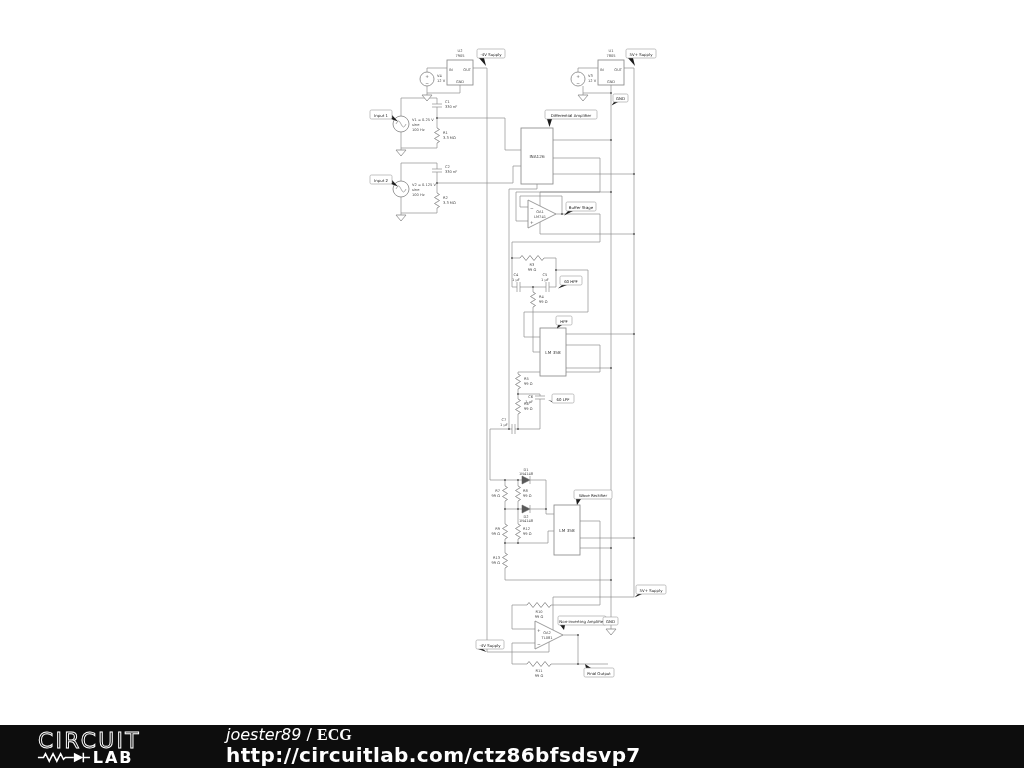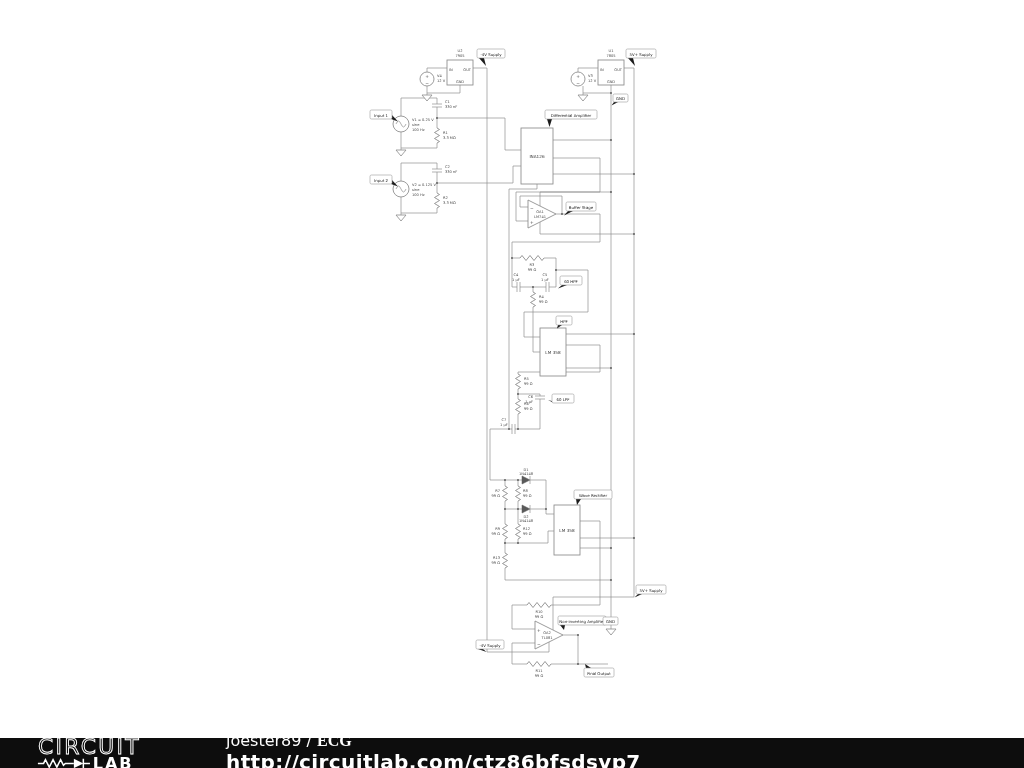--- a/index.html
+++ b/index.html
@@ -16,31 +16,31 @@
   text{fill:#3a3a3a;}
   .t4{font-size:4.2px;}
   .t3{font-size:3.6px;fill:#4a4a4a;}
   .sgn{font-size:4.4px;fill:#444;}
   .mid{text-anchor:middle;}
   .end{text-anchor:end;}
   .flg rect{fill:#fff;stroke:#9b9b9b;stroke-width:.6;}
   .ft{font-size:3.9px;fill:#222;text-anchor:middle;}
   .fp{fill:#1c1c1c;}
   
-  .footer{position:absolute;left:0;bottom:0;width:1024px;height:30px;background:#0d0d0d;
+  .footer{position:absolute;left:0;bottom:0;width:1024px;height:43px;background:#0d0d0d;
           display:flex;align-items:center;color:#fff;}
   .logo{margin-left:36px;flex:0 0 auto;}
   .logo-top{font-size:23px;letter-spacing:2.5px;fill:none;stroke:#fff;stroke-width:1;
             font-family:"DejaVu Sans",sans-serif;}
   .logo-lab{font-size:17px;font-weight:bold;fill:#fff;letter-spacing:2px;
             font-family:"DejaVu Sans",sans-serif;}
   .lw{stroke:#fff;stroke-width:1.6;fill:none;}
   .meta{margin-left:48px;line-height:1.15;}
   .byline{font-size:16px;}
-  .author{}
+  .author{font-style:italic;}
   .ftitle{font-weight:bold;font-family:Liberation Serif, serif;}
   .url{font-size:20px;font-weight:bold;letter-spacing:.4px;}
 </style>
 </head>
 <body>
 
 <div class="stage">
 
 <svg class="schematic" width="1024" height="727" viewBox="0 0 1024 727">
 

